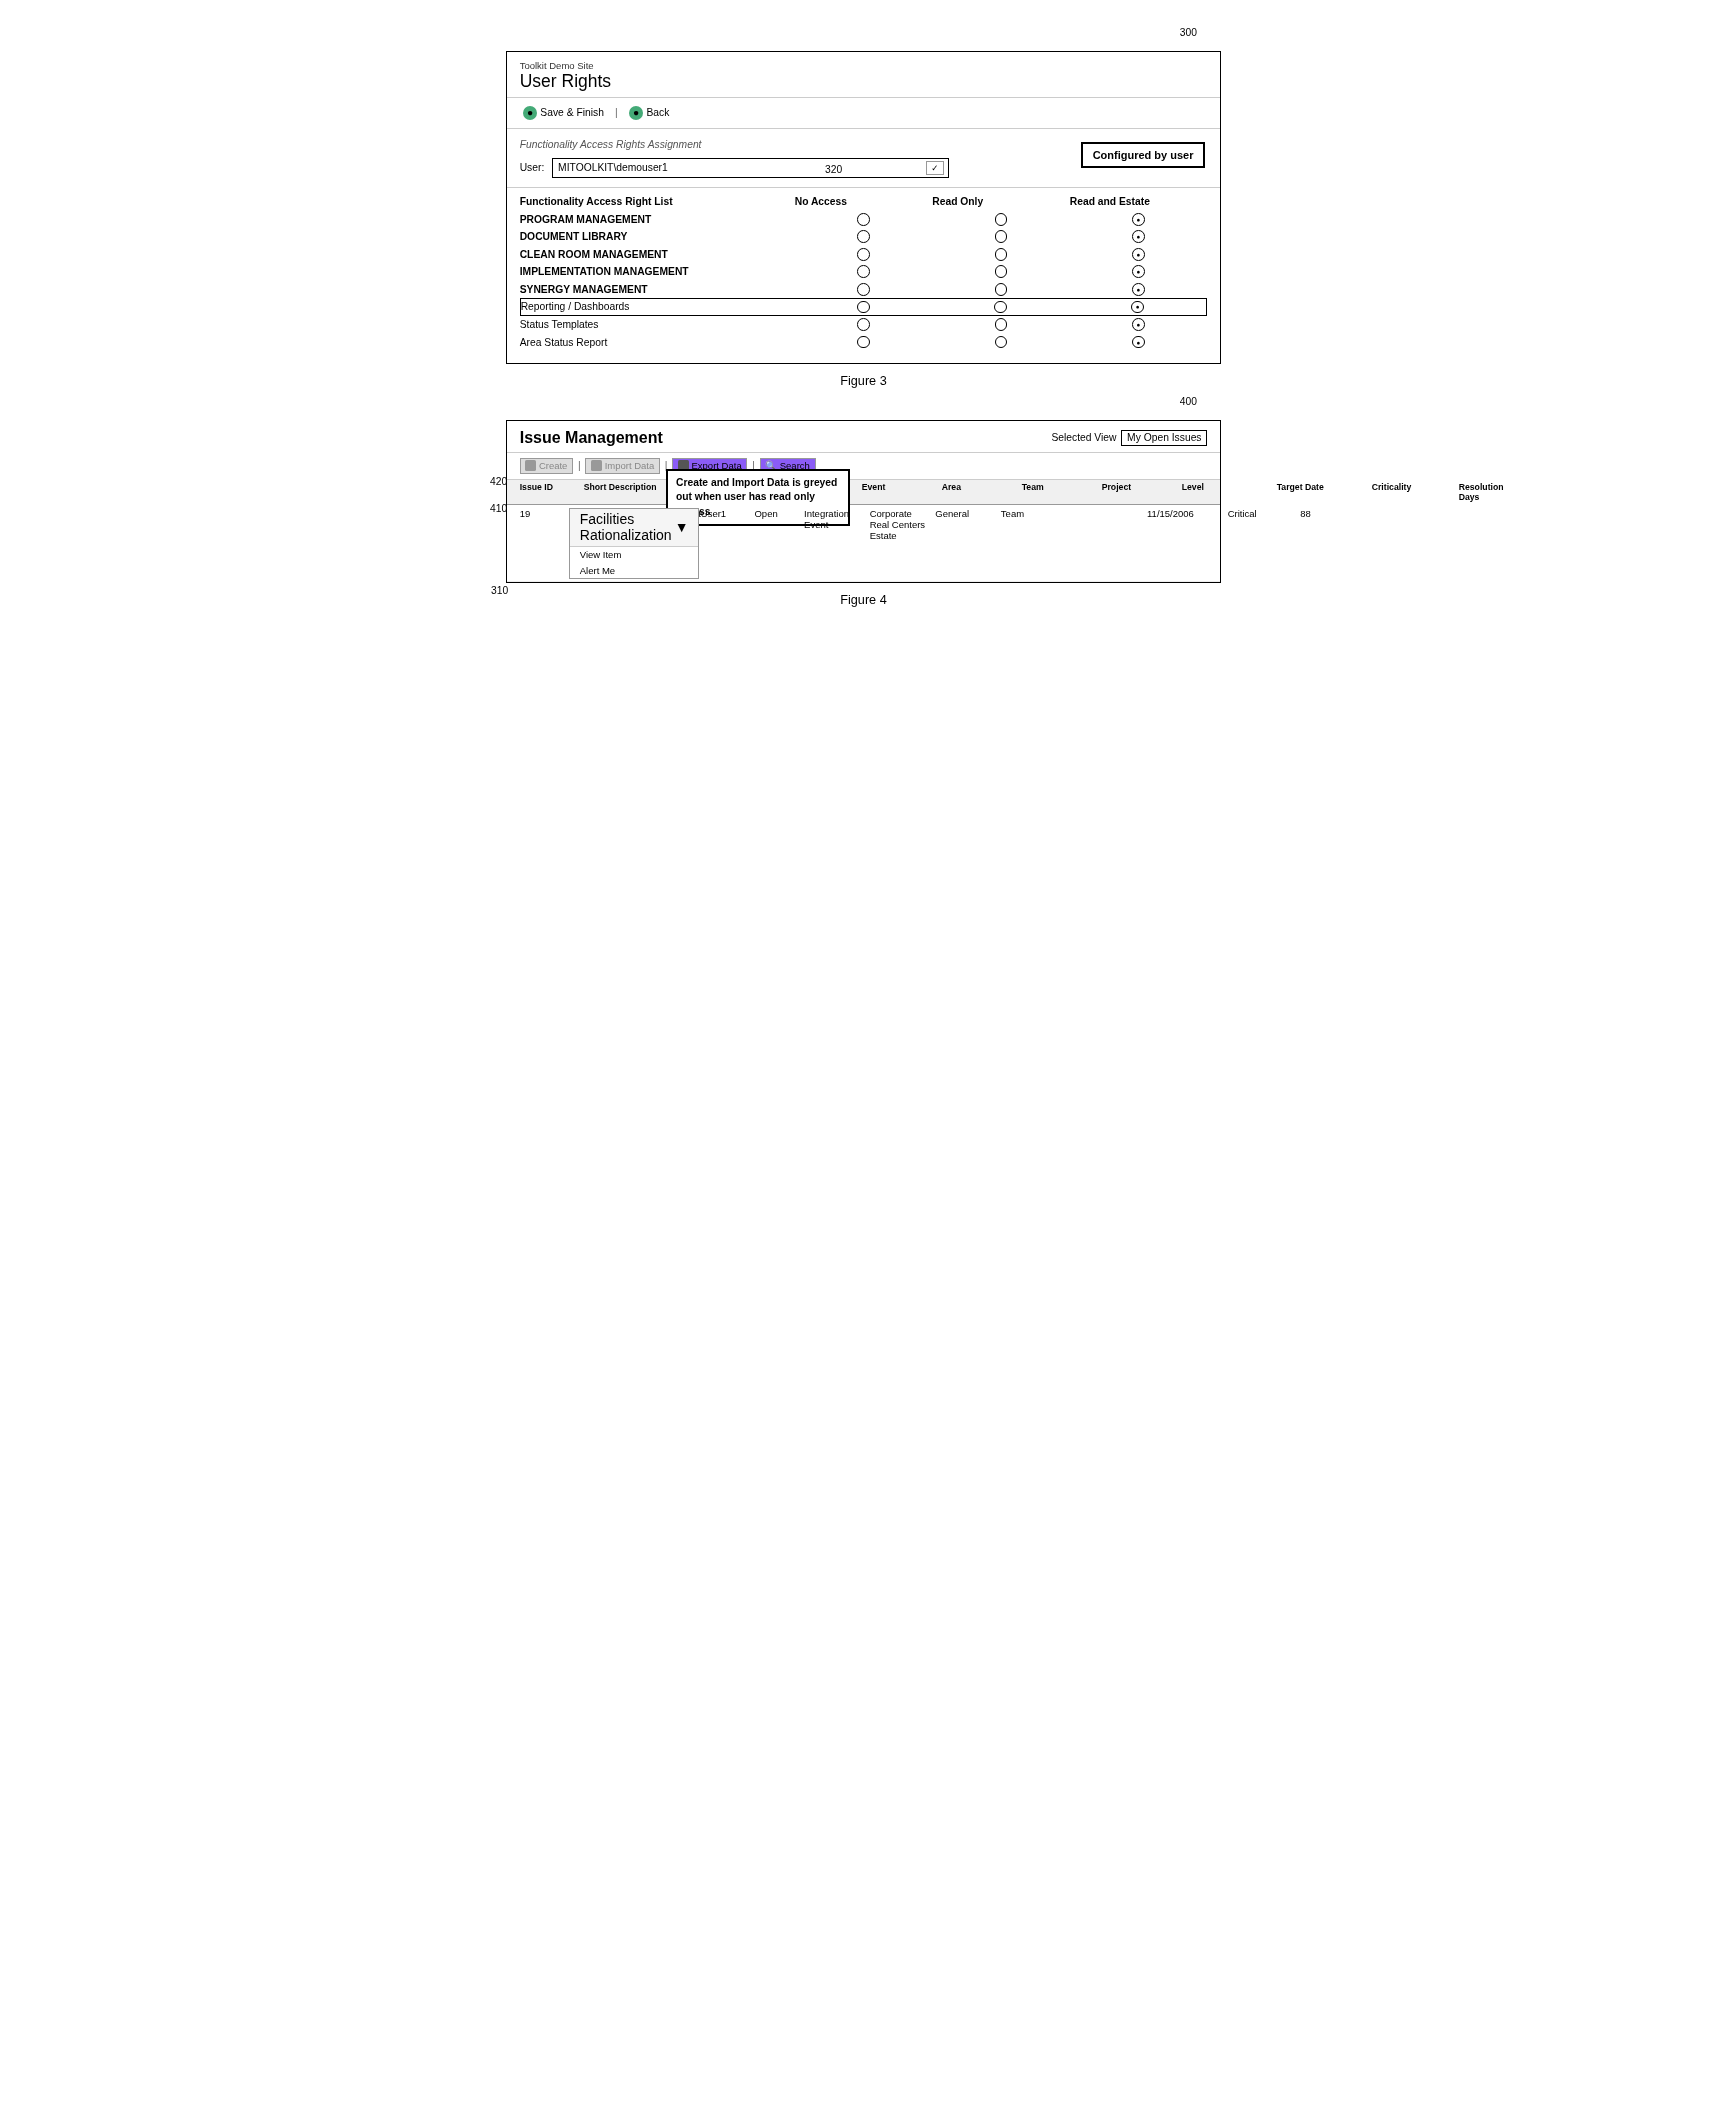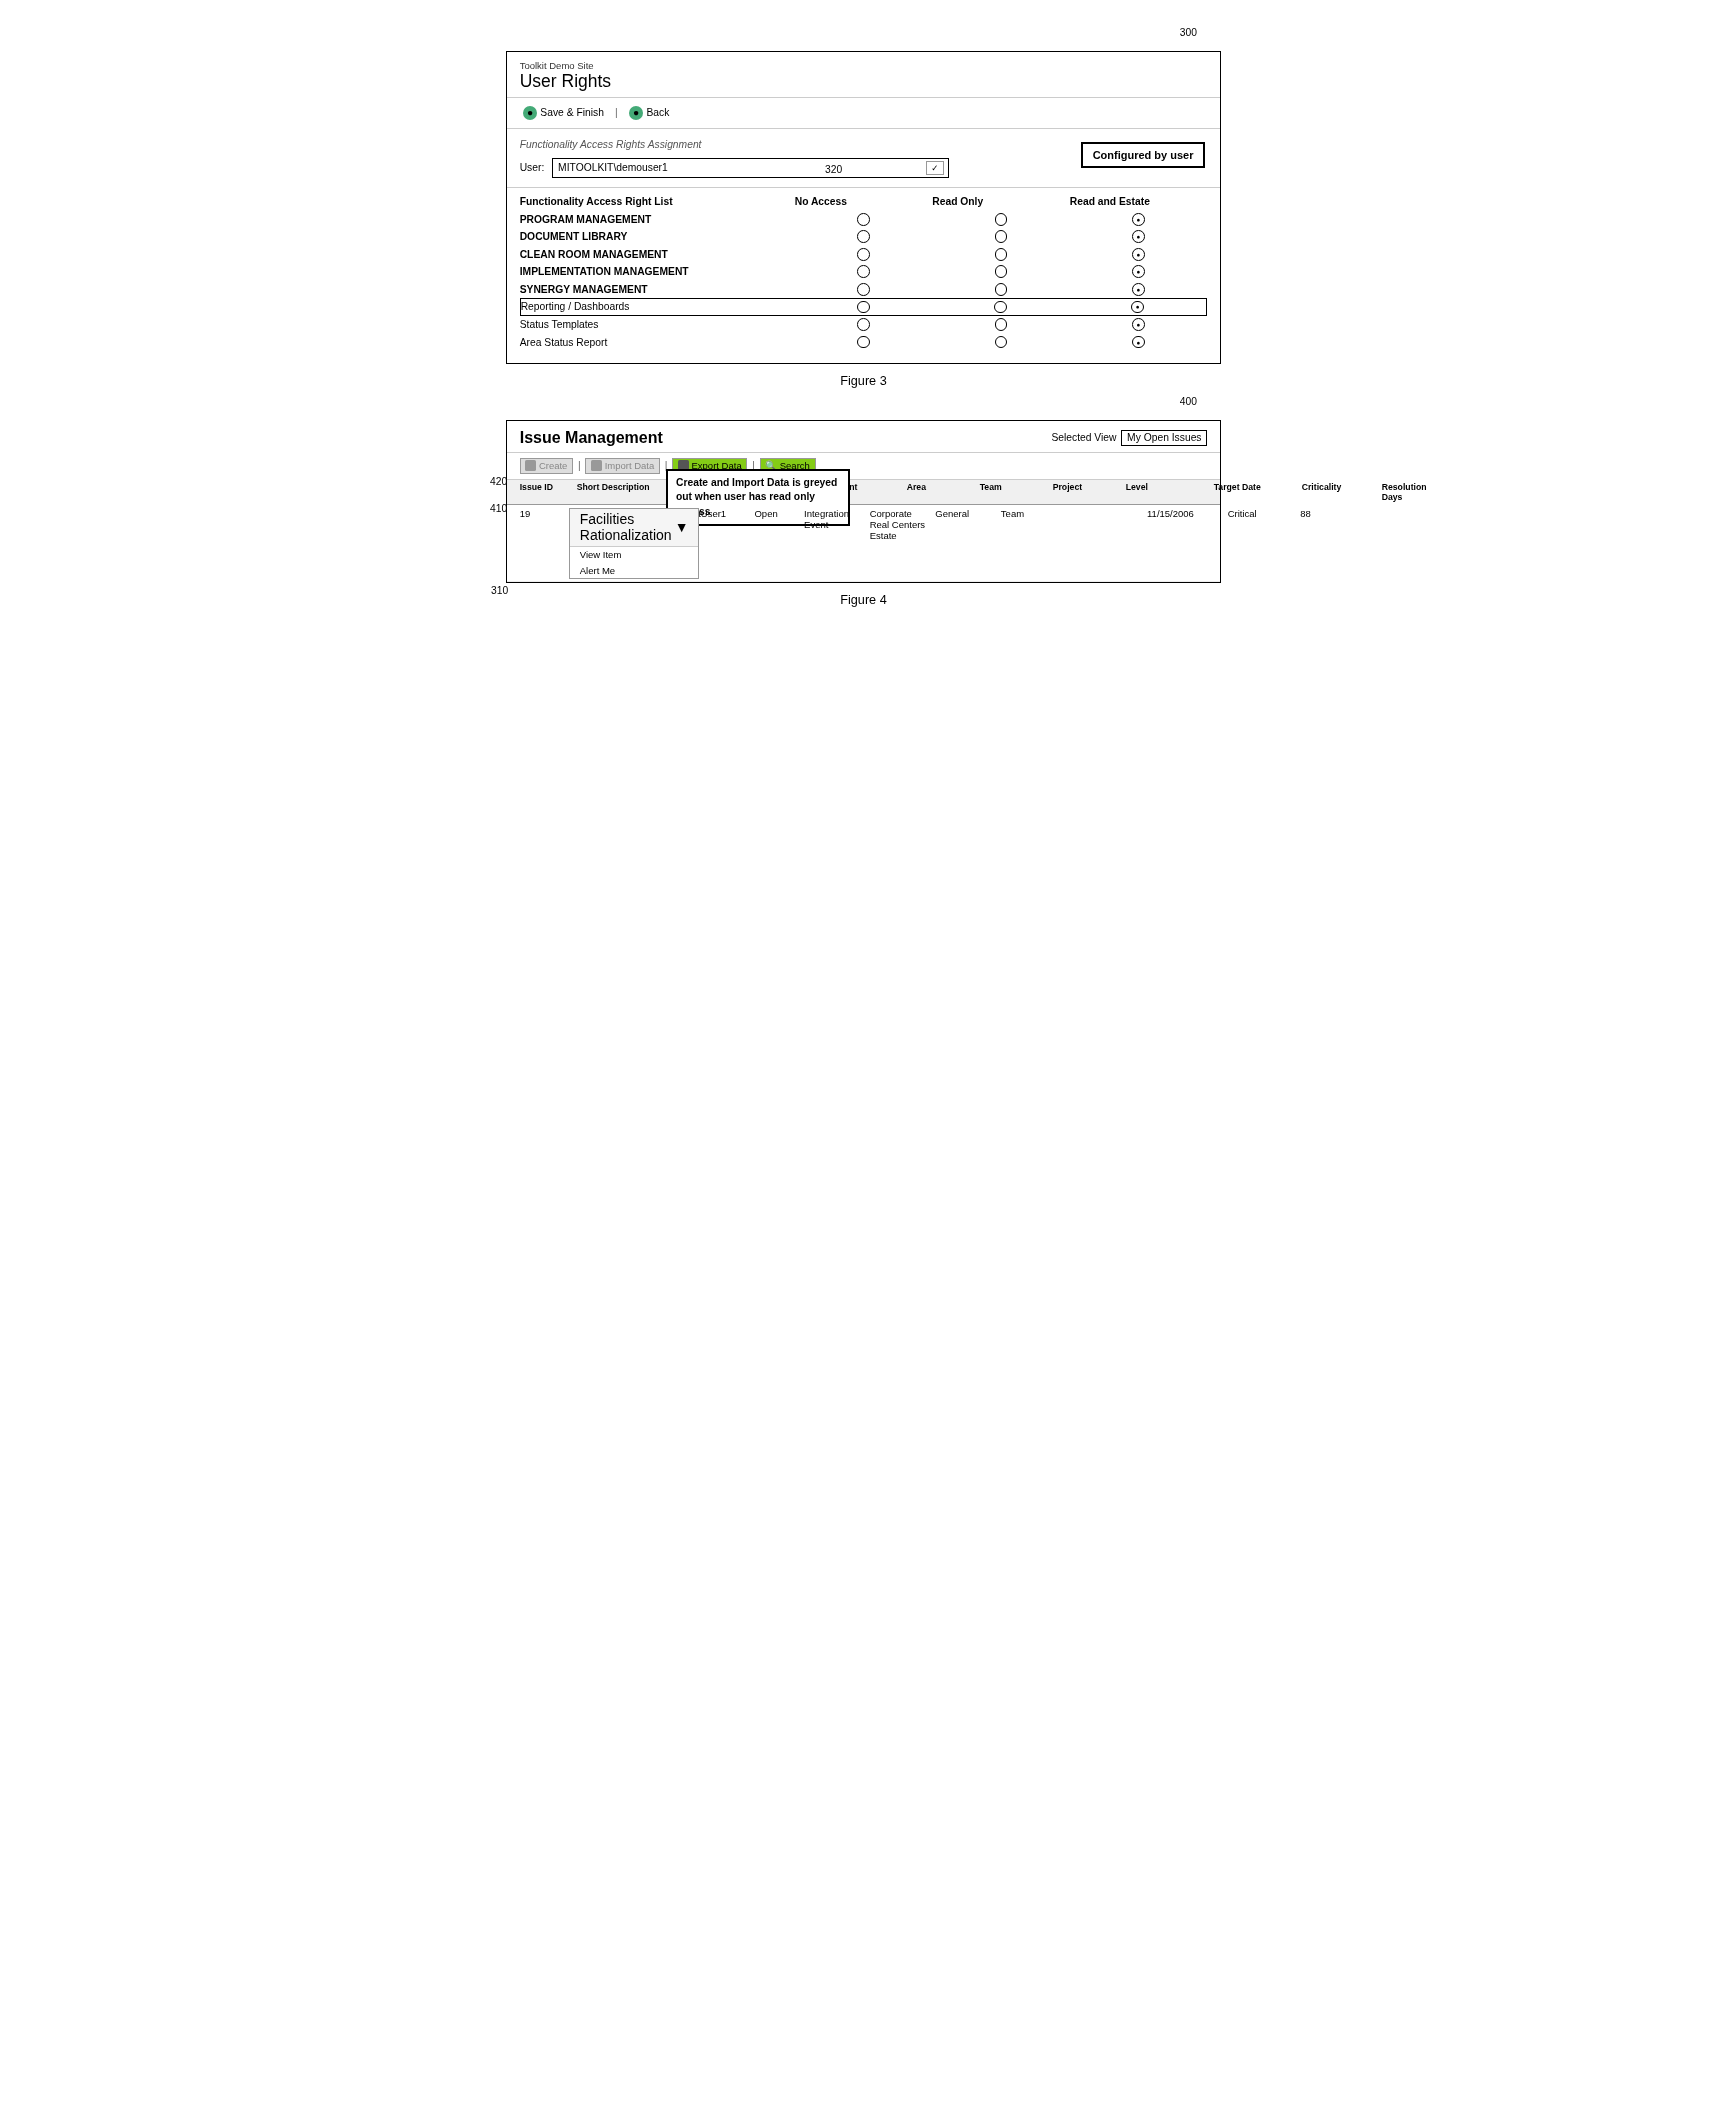--- a/index.html
+++ b/index.html
@@ -287,41 +287,41 @@
       gap: 2.4px;
       font-size: 9.5px;
       border: 0.8px solid #999;
       background: #ddd;
       padding: 1.6px 4.8px;
       cursor: pointer;
       color: #888;
     }
     .issue-btn.active {
       color: #000;
-      background: #84cc16;
+      background: #8b5cf6;
     }
     .issue-btn .btn-icon-small {
       width: 11px;
       height: 11px;
       background: #999;
       border-radius: 1.6px;
       display: inline-block;
     }
     .pipe-sep { color: #666; margin: 0 1.6px; }
 
     
     .issue-table-header {
       display: grid;
       grid-template-columns: 48px 103px 79px 48px 64px 64px 64px 64px 79px 79px 71px 64px;
       background: #f0f0f0;
       border-bottom: 0.8px solid #999;
       font-size: 8.7px;
       font-weight: bold;
       padding: 2.4px 12.7px;
-      gap: 9px;
+      gap: 16px;
     }
     .issue-table-row {
       display: grid;
       grid-template-columns: 48px 103px 79px 48px 64px 64px 64px 64px 79px 79px 71px 64px;
       font-size: 9.5px;
       padding: 2.4px 12.7px;
       gap: 1.6px;
       align-items: start;
       border-bottom: 0.8px solid #eee;
     }

